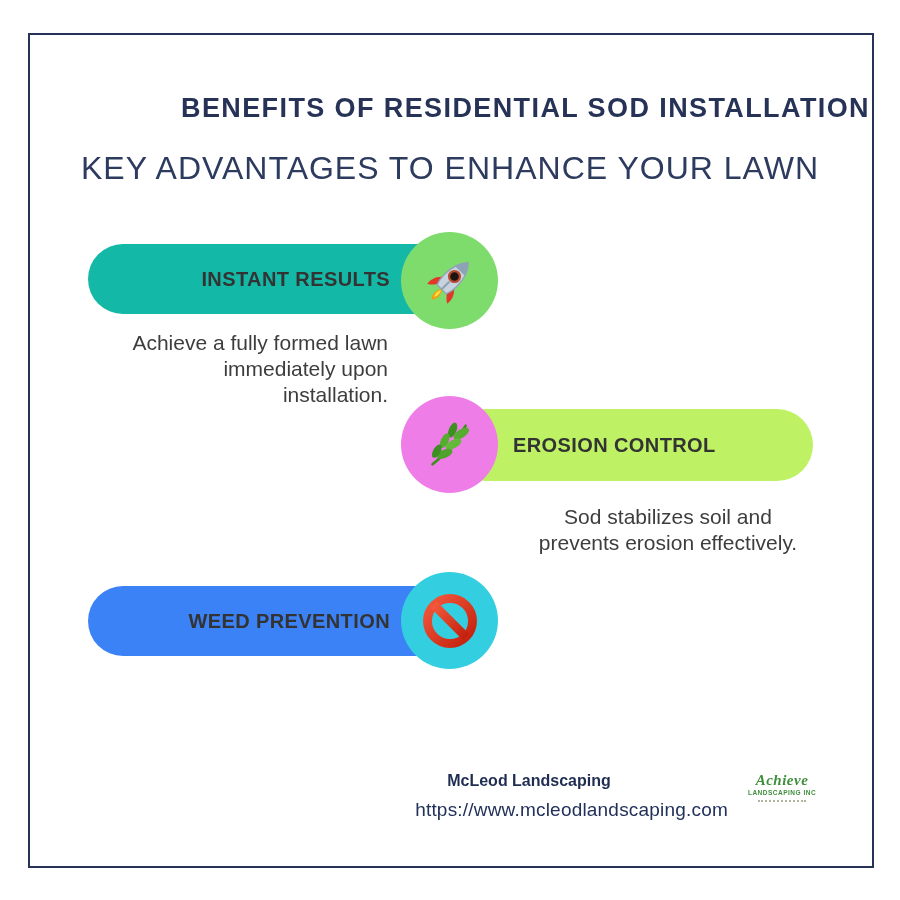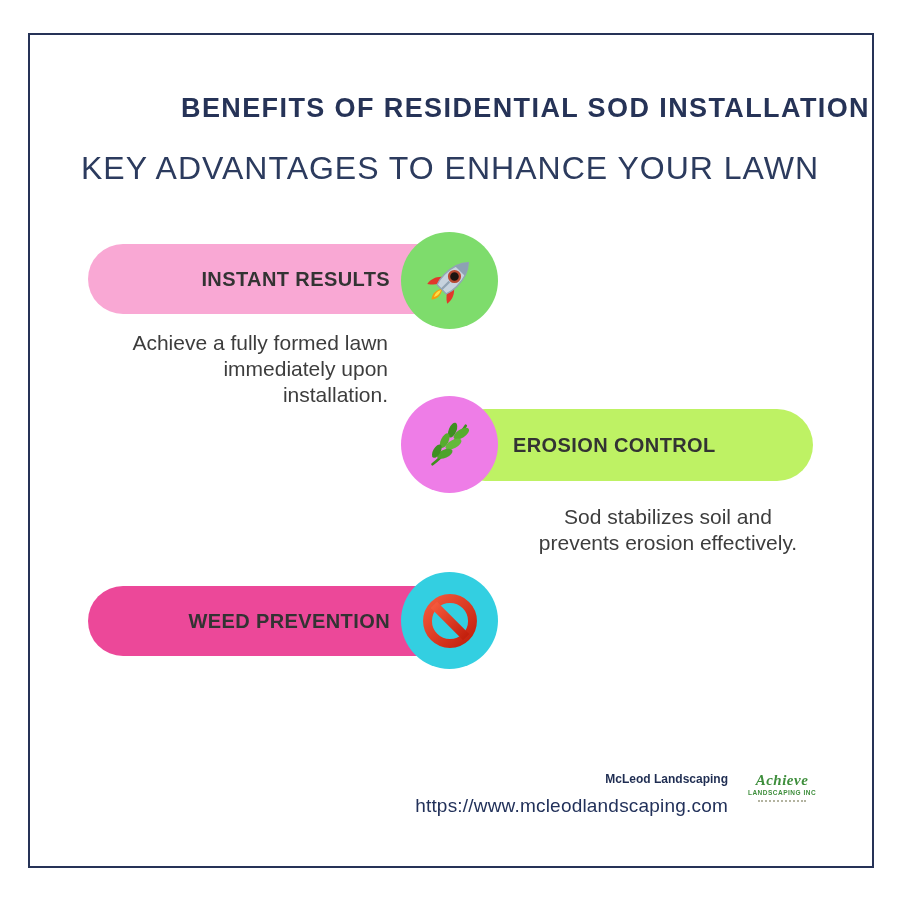--- a/index.html
+++ b/index.html
@@ -42,21 +42,21 @@
   .desc{
     position:absolute;font-size:21px;color:#3d3d3d;line-height:26px;
   }
   .desc div{white-space:nowrap;}
   .desc-1{left:88px;top:330px;width:300px;text-align:right;}
   .desc-2{left:513px;top:504px;width:310px;text-align:center;}
   .desc-3{left:88px;top:673px;width:300px;text-align:right;}
   .footer{
     position:absolute;left:330px;top:772px;width:398px;text-align:right;
   }
-  .footer .company{font-size:12px;font-weight:bold;color:#1f2d52;margin-bottom:9px;}
+  .footer .company{font-size:16px;font-weight:bold;color:#1f2d52;margin-bottom:9px;text-align:center;}
   .footer .website{font-size:19px;font-weight:400;color:#22315a;letter-spacing:.2px;}
   .logo{
     position:absolute;left:746px;top:773px;width:72px;text-align:center;line-height:1;
   }
   .logo .logo-name{
     font-family:"Liberation Serif",serif;font-weight:bold;font-style:italic;
     font-size:15px;color:#3e8e3c;letter-spacing:.5px;
   }
   .logo .logo-sub{
     margin-top:2px;font-size:6.5px;font-weight:bold;color:#3e8e3c;letter-spacing:.5px;
@@ -67,21 +67,21 @@
 </style>
 </head>
 <body>
 
 <div class="canvas">
   <div class="frame"></div>
 
   <div class="title">BENEFITS OF RESIDENTIAL SOD INSTALLATION</div>
   <div class="subtitle">KEY ADVANTAGES TO ENHANCE YOUR LAWN</div>
 
-  <div class="pill pill-1" style="background: #f9a8d4;">
+  <div class="pill pill-1" style="background: #14b8a6;">
     <span class="label">INSTANT RESULTS</span>
   </div>
   <div class="circle circle-1" style="background: rgb(126, 220, 108);">
     <span>
       <svg width="58" height="58" viewBox="0 0 64 64">
         <g transform="rotate(45 32 32)">
           <path d="M32 44 C28 50 27.5 55 32 61 C36.5 55 36 50 32 44 Z" fill="#f59e0b"></path>
           <path d="M32 46 C30 50 29.8 53 32 57 C34.2 53 34 50 32 46 Z" fill="#fde047"></path>
           <path d="M25 33 C18 38 15.5 45 16.5 52 C22 48.5 25.5 44 27.5 39 Z" fill="#e2372b"></path>
           <path d="M39 33 C46 38 48.5 45 47.5 52 C42 48.5 38.5 44 36.5 39 Z" fill="#e2372b"></path>
@@ -113,21 +113,21 @@
         <ellipse cx="26" cy="27" rx="9" ry="4.4" fill="#56ac2e" transform="rotate(-64 26 27)"></ellipse>
         <ellipse cx="17" cy="39" rx="8.5" ry="4.2" fill="#3e8f22" transform="rotate(-60 17 39)"></ellipse>
       </svg>
     </span>
   </div>
   <div class="desc desc-2">
     <div>Sod stabilizes soil and</div>
     <div>prevents erosion effectively.</div>
   </div>
 
-  <div class="pill pill-3" style="background: #ec4899; text-align: center;">
+  <div class="pill pill-3" style="background: #3b82f6; text-align: center;">
     <span class="label">WEED PREVENTION</span>
   </div>
   <div class="circle circle-3" style="background: rgb(51, 207, 225);">
     <span>
       <svg width="60" height="60" viewBox="0 0 64 64">
         <defs>
           <linearGradient id="redg" x1="0" y1="0" x2="1" y2="1">
             <stop offset="0" stop-color="#f4593c"></stop>
             <stop offset="1" stop-color="#c21f0c"></stop>
           </linearGradient>

